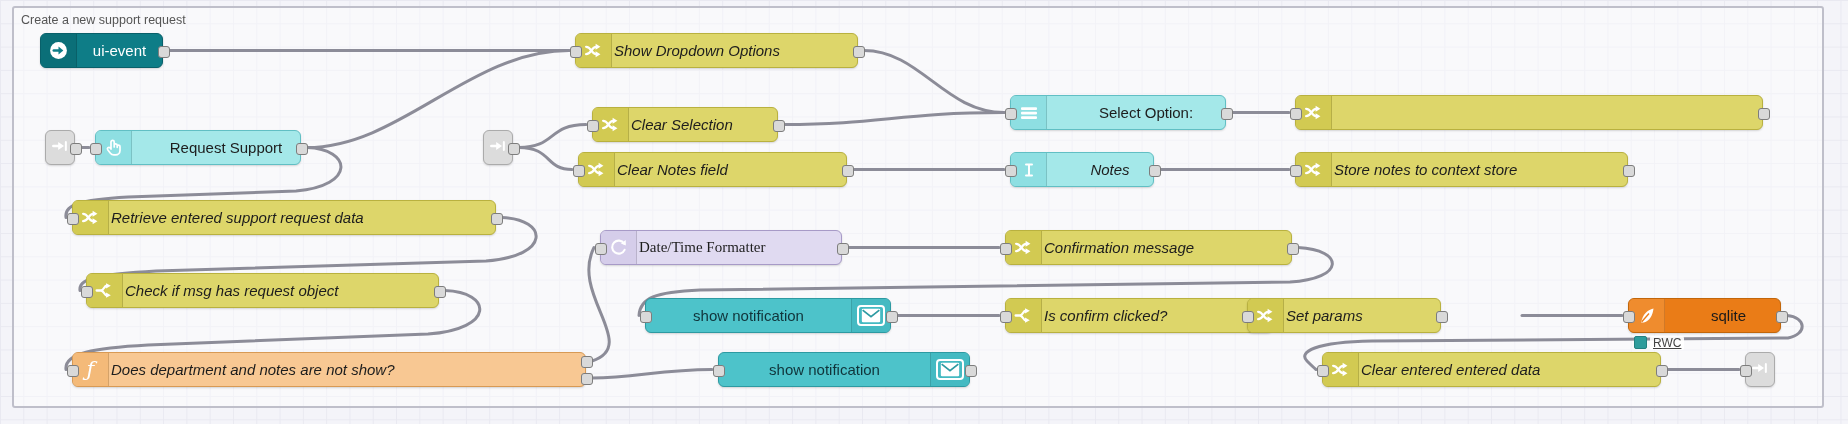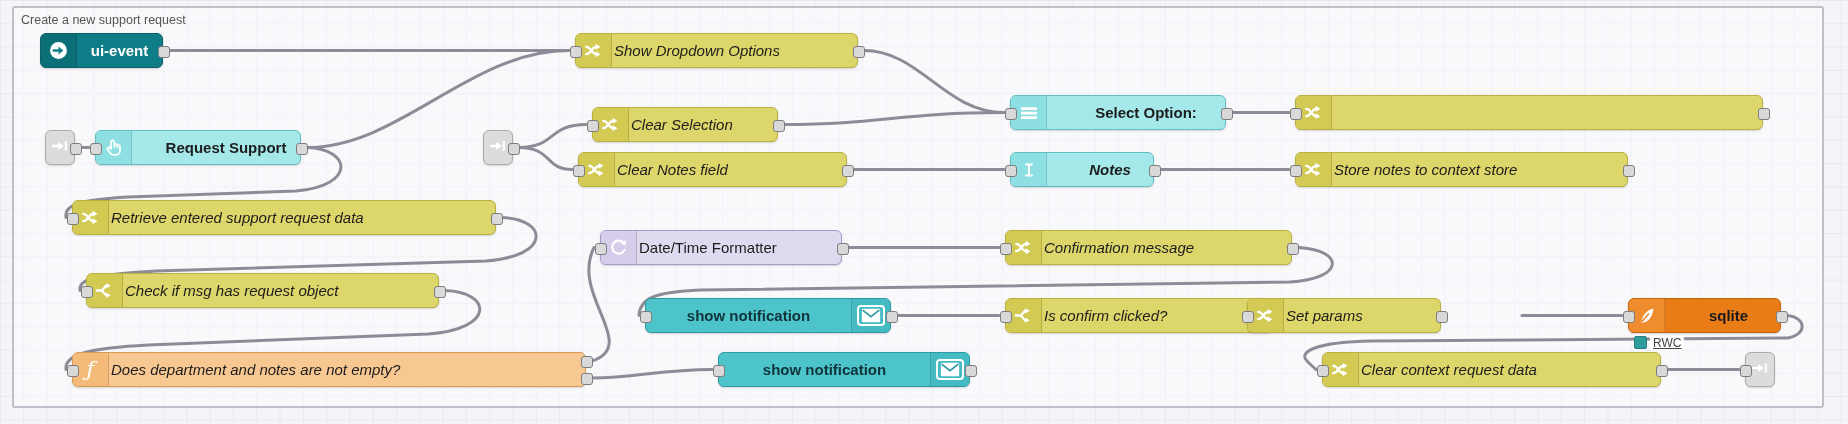--- a/index.html
+++ b/index.html
@@ -30,33 +30,33 @@
   }
   .strip{
     width:35px;min-width:35px;display:flex;align-items:center;justify-content:center;
     border-right:1px solid rgba(0,0,0,0.13);border-radius:5px 0 0 5px;
   }
   .right-strip{
     width:38px;min-width:38px;display:flex;align-items:center;justify-content:center;
     border-left:1px solid rgba(0,0,0,0.13);border-radius:0 5px 5px 0;
   }
   .label{flex:1;display:flex;align-items:center;padding:0 12px 0 2px;overflow:hidden;}
-  .center .label{justify-content:center;padding:16px 6px;font-weight:bold;}
+  .center .label{justify-content:center;padding:16px 6px;}
   .italic .label{font-style:italic;}
   .kind-change,.kind-switch{background:#ddd66a;border-color:#b9b13f;}
   .kind-change .strip,.kind-switch .strip{background:#d2ca52;}
   .kind-function{background:#f8c893;border-color:#d89a55;}
   .kind-function .strip{background:#f4ba79;}
   .kind-widget{background:#a4e8e9;border-color:#61bfc4;gap:20px;}
   .kind-widget .strip{background:#8edfe2;}
   .kind-notification{background:#4dc3ca;border-color:#2d9aa2;color:#10343a;}
   .kind-notification .right-strip{background:#44bac2;}
   .kind-ui-event{background:#0e7d87;border-color:#09606a;color:#fff;}
   .kind-ui-event .strip{background:#0b6f78;}
-  .kind-moment{background:#e0daf1;border-color:#a79ac7;}
+  .kind-moment{background:#e0daf1;border-color:#a79ac7;font-family:Liberation Serif, serif;}
   .kind-moment .strip{background:#d5cdea;}
   .kind-sqlite{background:#ea7c17;border-color:#c2660a;color:#1a1a1a;}
   .kind-sqlite .strip{background:#ef8c2e;}
   .kind-link{background:#dcdcdc;border-color:#ababab;width:30px;justify-content:center;align-items:center;display:flex;}
   .port{
     position:absolute;width:12px;height:12px;background:#d9d9d9;border:1px solid #7d7d7d;
     border-radius:3px;box-sizing:border-box;z-index:3;
   }
   .env{border:2px solid #fff;border-radius:4px;padding:1px 2px;display:flex;align-items:center;}
   .fn-glyph{font-family:"DejaVu Serif",serif;font-style:italic;font-size:21px;color:#fff;line-height:1;}
@@ -355,21 +355,21 @@
         <span class="label">sqlite</span>
         <span class="port" style="left: -6px; top: 11.5px;"></span>
         <span class="port" style="left: 147px; top: 11.5px;"></span>
       </div>
       <div class="node kind-function italic" style="left: 72px; top: 352px; width: 514px;">
         <span class="strip">
           <span style="display:flex">
             <span class="fn-glyph">ƒ</span>
           </span>
         </span>
-        <span class="label">Does department and notes are not empty?</span>
+        <span class="label">Does department and notes are not show?</span>
         <span class="port" style="left: -6px; top: 11.5px;"></span>
         <span class="port" style="left: 508px; top: 3px;"></span>
         <span class="port" style="left: 508px; top: 20px;"></span>
       </div>
       <div class="node kind-notification center" style="left: 718px; top: 352px; width: 252px;">
         <span class="label">show notification</span>
         <span class="right-strip">
           <span class="env">
             <svg width="20" height="15" viewBox="0 0 24 18">
               <rect x="1" y="1" width="22" height="16" rx="1.5" fill="#fff"></rect>
@@ -384,21 +384,21 @@
         <span class="strip">
           <span style="display:flex">
             <svg width="21" height="21" viewBox="0 0 20 20">
               <path d="M3 13.5 C8 13.5 8 6.5 12.5 6.5" stroke="#fff" fill="none" stroke-linecap="round" stroke-linejoin="round" stroke-width="2.2"></path>
               <path d="M12 3.6 L16.6 6.5 L12 9.4 Z" fill="#fff"></path>
               <path d="M3 6.5 C8 6.5 8 13.5 12.5 13.5" stroke="#fff" fill="none" stroke-linecap="round" stroke-linejoin="round" stroke-width="2.2"></path>
               <path d="M12 10.6 L16.6 13.5 L12 16.4 Z" fill="#fff"></path>
             </svg>
           </span>
         </span>
-        <span class="label">Clear context request data</span>
+        <span class="label">Clear entered entered data</span>
         <span class="port" style="left: -6px; top: 11.5px;"></span>
         <span class="port" style="left: 333px; top: 11.5px;"></span>
       </div>
       <div class="node kind-link" style="left: 1745px; top: 352px; width: 30px;">
         <span><svg width="18" height="18" viewBox="0 0 20 20">
             <path d="M2.5 10 H9" stroke="#fff" stroke-width="2.6" stroke-linecap="round"></path>
             <path d="M8 5.5 L14.5 10 L8 14.5 Z" fill="#fff"></path>
             <path d="M16.5 5.5 V14.5" stroke="#fff" stroke-width="2.2" stroke-linecap="round"></path>
           </svg></span>
         <span class="port" style="left: -6px; top: 11.5px;"></span>

